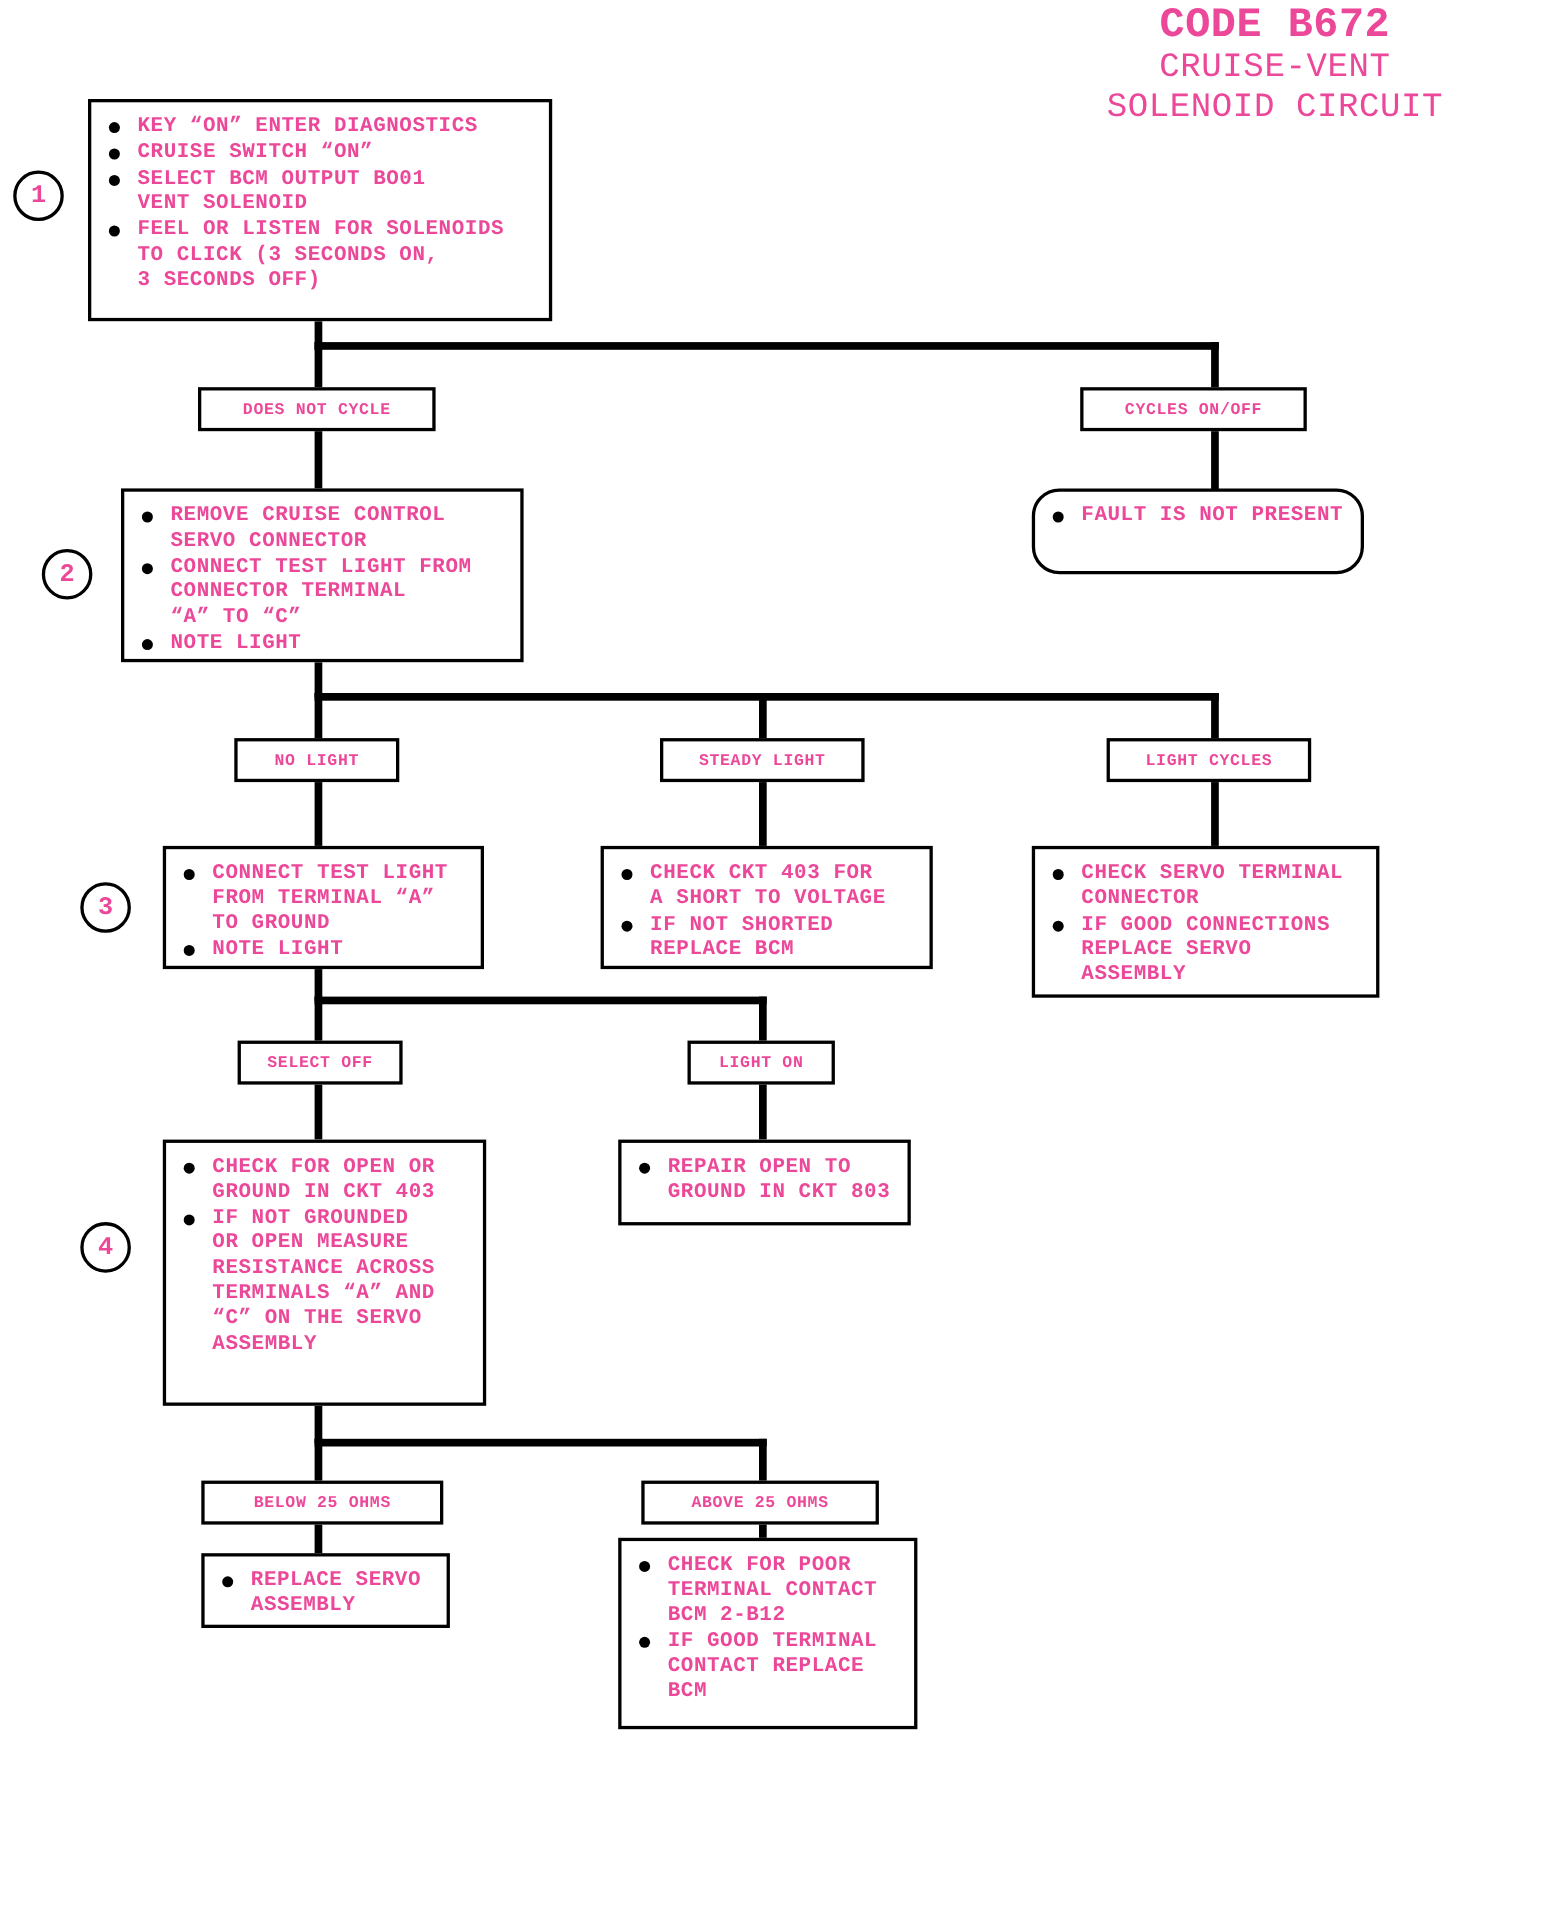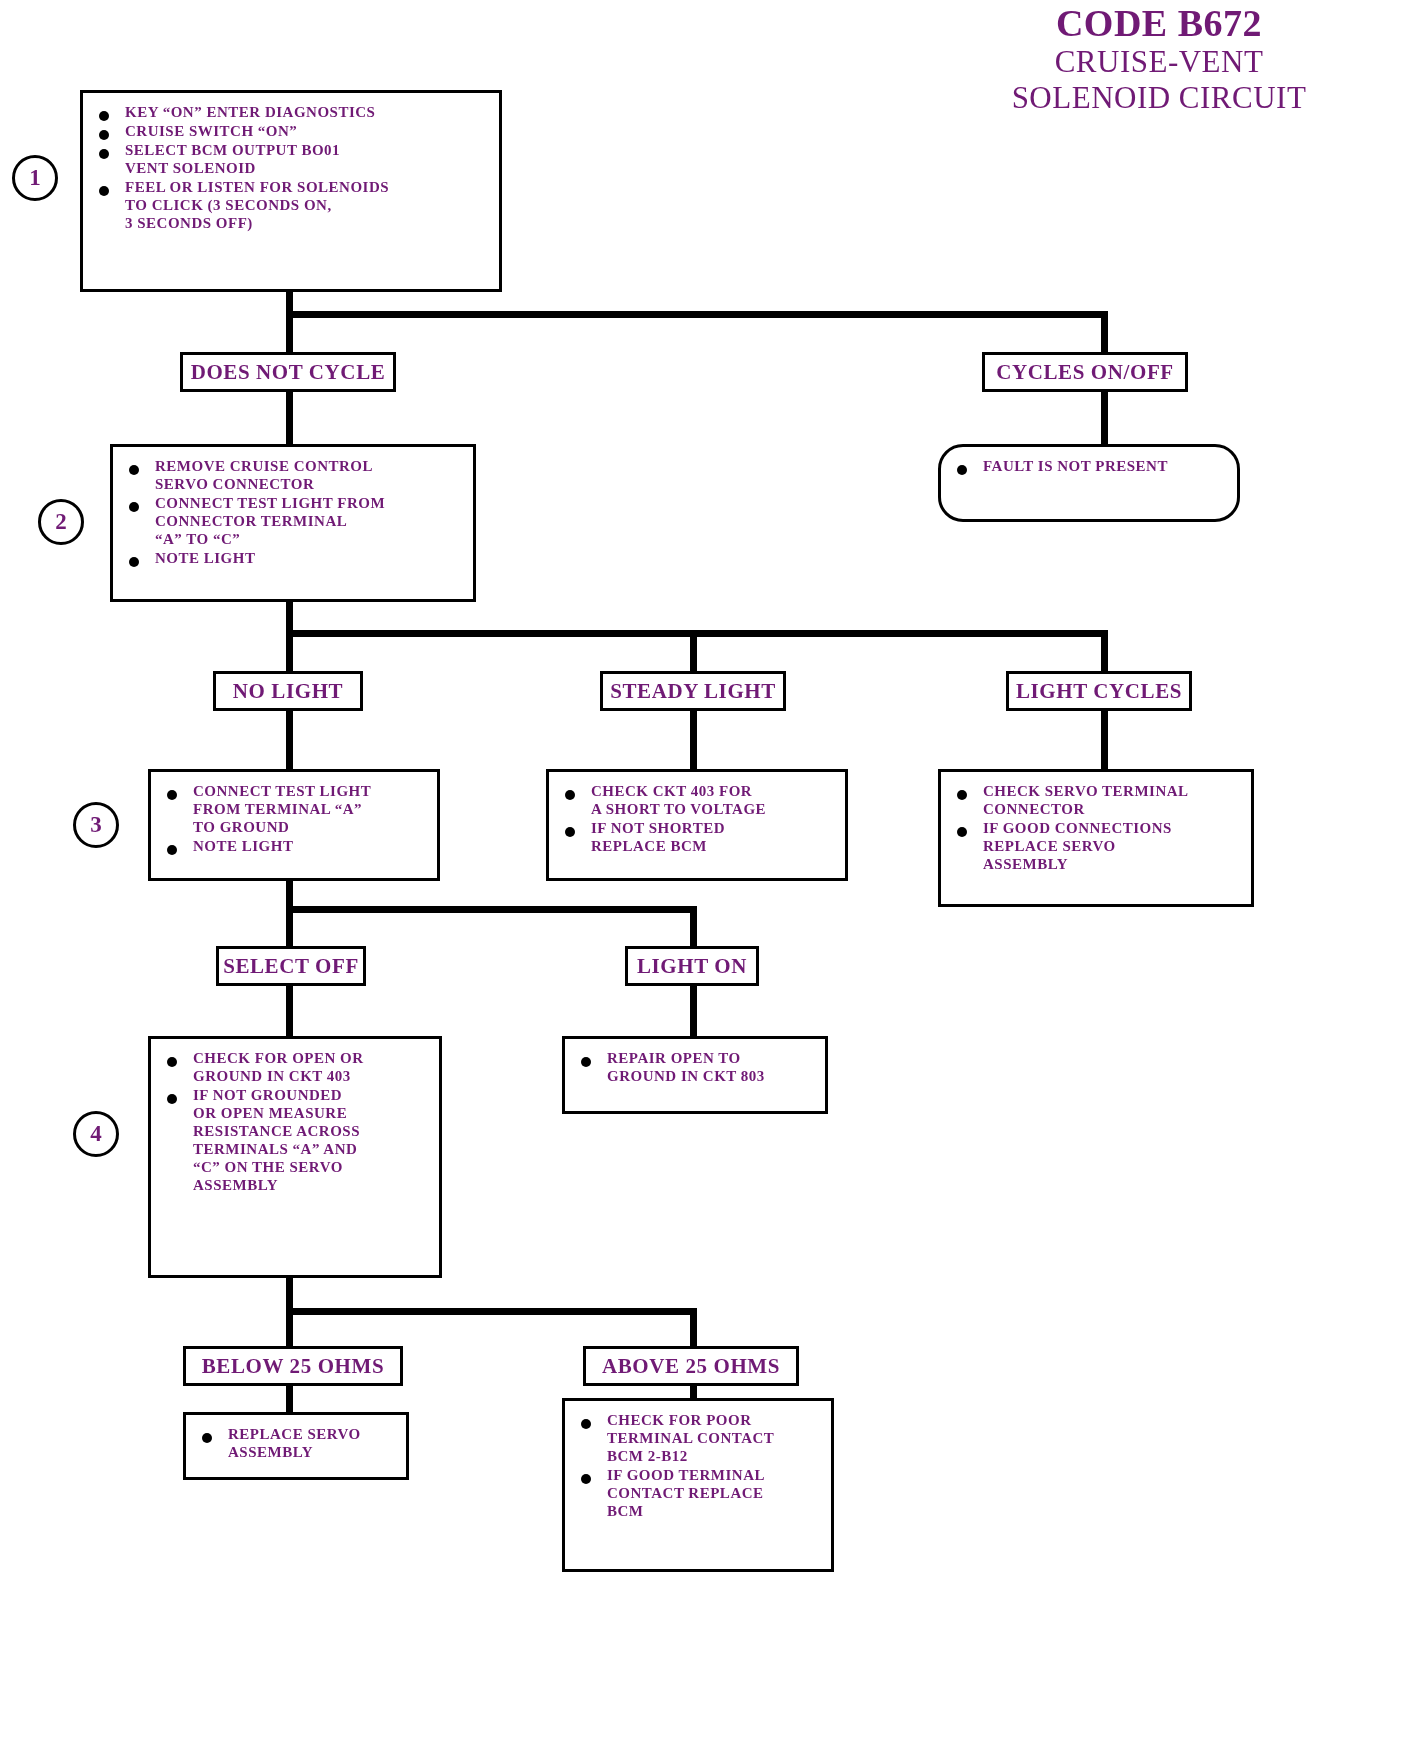--- a/index.html
+++ b/index.html
@@ -6,22 +6,22 @@
   html, body {
     margin: 0;
     padding: 0;
     background: #ffffff;
   }
   #page {
     position: relative;
     width: 1408px;
     height: 1744px;
     background: #ffffff;
-    font-family: Liberation Serif, serif;
-    color: #701a75;
+    font-family: Liberation Mono, monospace;
+    color: #ec4899;
     overflow: hidden;
   }
 
   
   .title-block {
     position: absolute;
     right: 14px;
     top: 4px;
     text-align: center;
     width: 470px;
@@ -47,39 +47,39 @@
     position: absolute;
     background: #ffffff;
     border: 3px solid #000000;
     box-sizing: border-box;
     z-index: 5;
   }
   .label-box {
     display: flex;
     align-items: center;
     justify-content: center;
-    font-size: 21px;
+    font-size: 15px;
     font-weight: bold;
     letter-spacing: 0.6px;
     white-space: nowrap;
   }
   .action-box {
     padding: 10px 12px 10px 14px;
   }
 
   
   ul.bullets {
     list-style: none;
     margin: 0;
     padding: 0;
   }
   ul.bullets > li {
     position: relative;
     padding-left: 28px;
-    font-size: 15px;
+    font-size: 19px;
     font-weight: bold;
     letter-spacing: 0.5px;
     line-height: 1.20;
     margin-bottom: 1px;
     white-space: pre-line;
   }
   ul.bullets > li::before {
     content: "";
     position: absolute;
     left: 2px;

